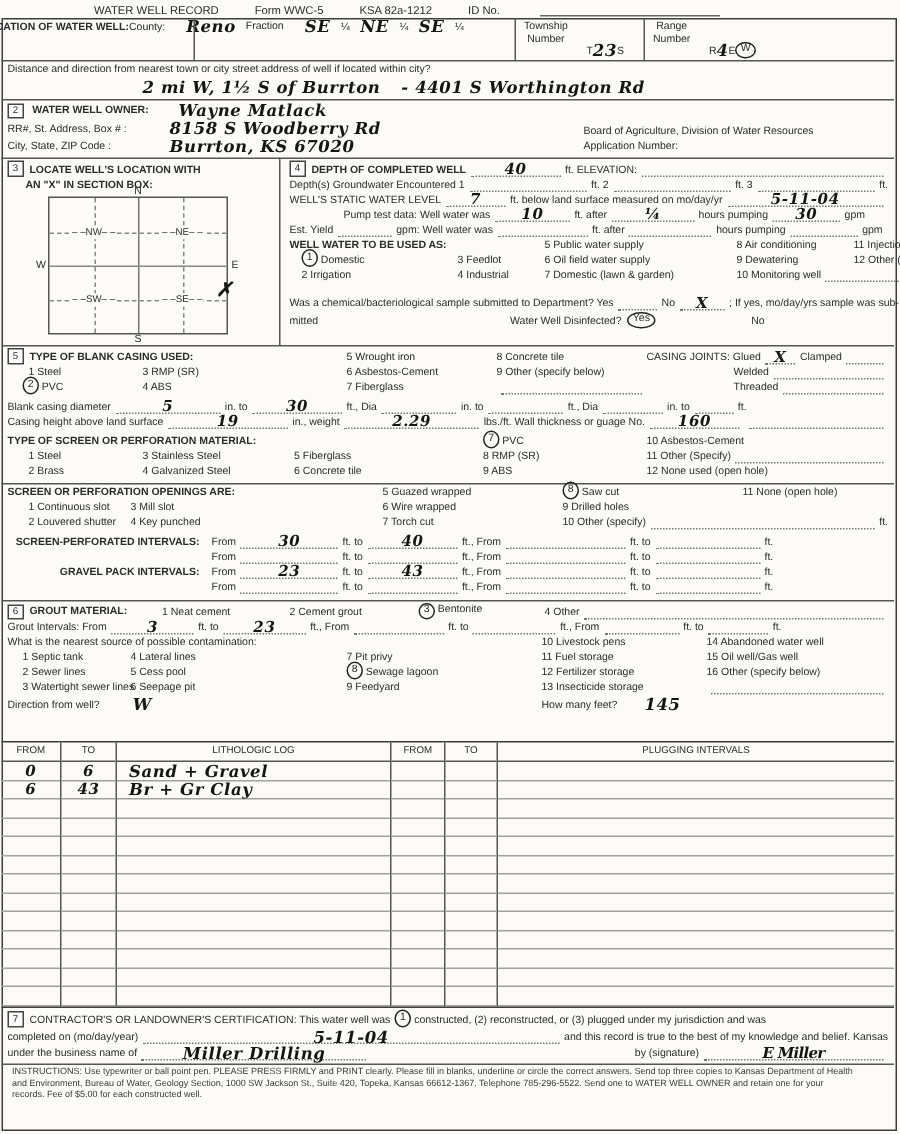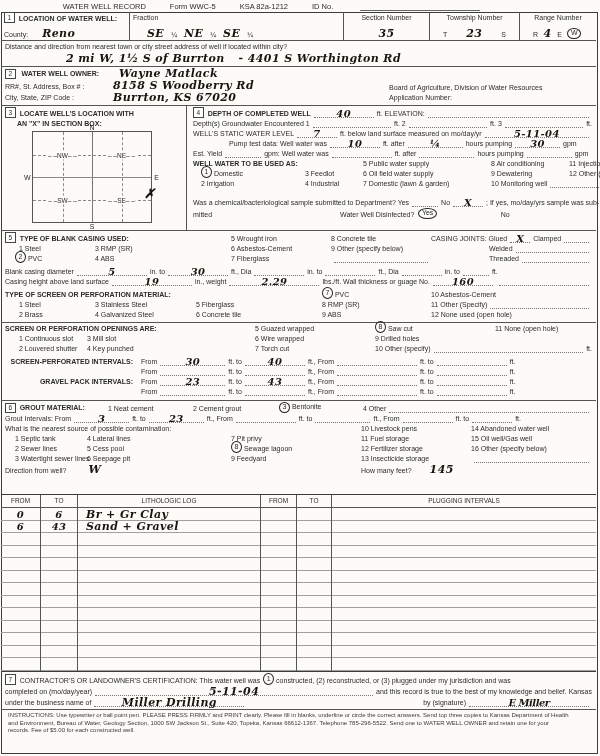--- a/index.html
+++ b/index.html
@@ -24,26 +24,26 @@
   
   .ci{display:inline-block;border:1.3px solid #222;border-radius:50%;padding:0 2.5px 1px 2.5px;margin-right:2px;text-align:center;line-height:8px}
   .no{display:inline-block;border:1px solid #444;padding:0 2.5px;margin-right:4px;font-size:6.5px;line-height:8px;background:#fff}
   .b{font-weight:bold}
   
   .hdr{position:absolute;top:2px;left:0;width:543px;display:flex;justify-content:center;align-items:flex-end;gap:24px;font-size:7.5px}
   .idline{display:inline-block;width:120px;border-bottom:1px solid #666;height:7px;margin-left:3px}
   .outer{position:absolute;top:12px;left:1px;width:595px;height:740px;border:1.5px solid #3c3c3c;pointer-events:none}
   
   .s1{top:12px;left:1px;width:595px;height:28px;display:grid;grid-template-columns:128px 214px 86px 90px 1fr}
-  .s1>div{border-left:1px solid #555;padding:1px 3px;display:flex;flex-direction:column;justify-content:space-between}
+  .s1>div{border-left:1px solid #555;padding:1px 3px;display:flex;flex-direction:row;justify-content:center}
   .s1>div:first-child{border-left:none}
   .ctr{text-align:center}
   .sprd{display:flex;justify-content:space-between;align-items:flex-end;padding:0 10px}
   .s1b{top:40px;left:1px;width:595px;height:26px;border-top:1px solid #555;padding:1px 4px}
-  .s1b .ans{margin:2px 0 0 61px;display:flex;gap:14px}
+  .s1b .ans{margin:2px 0 0 90px;display:flex;gap:14px}
   
   .s2{top:66px;left:1px;width:595px;height:39px;border-top:1px solid #555}
   .s2 .abs{position:absolute}
   
   .s3{top:105px;left:1px;width:186px;height:125px;border-top:1px solid #555;border-right:1px solid #555;padding:2px 4px}
   .sbox{position:absolute;left:31px;top:25px;width:118px;height:90px;border:1px solid #555}
   .sbox .vmid{position:absolute;left:50%;top:0;width:1px;height:100%;background:#777}
   .sbox .hmid{position:absolute;top:50%;left:0;width:100%;height:1px;background:#888}
   .sbox .vd{position:absolute;top:0;height:100%;border-left:1px dashed #888}
   .sbox .hd{position:absolute;left:0;width:100%;border-top:1px dashed #888}
@@ -112,24 +112,20 @@
     <div>
       <div>Fraction</div>
       <div class="ln" style="gap:7px;margin-left:14px">
         <i class="big">SE</i>
           <span>¼</span>
         <i class="big">NE</i>
           <span>¼</span>
         <i class="big">SE</i>
           <span>¼</span>
       </div>
-    </div>
-    <div>
-      <div class="ctr">Section Number</div>
-      <div class="ctr"><i class="big">35</i></div>
     </div>
     <div>
       <div class="ctr">Township Number</div>
       <div class="sprd">
           <span>T</span>
         <i class="big">23</i>
         <span>S</span>
         </div>
     </div>
     <div>
@@ -669,24 +665,24 @@
       <div class="tc"></div>
         <div class="tc"></div>
         <div class="tc"></div>
         <div class="tc"></div>
         <div class="tc"></div>
         <div class="tc"></div>
     </div>
     <div class="col cw3">
       <div class="th">LITHOLOGIC LOG</div>
       <div class="tc">
+          <i class="lft big">Sand + Gravel</i>
+        </div>
+      <div class="tc">
           <i class="lft big">Br + Gr Clay</i>
-        </div>
-      <div class="tc">
-          <i class="lft big">Sand + Gravel</i>
         </div>
       <div class="tc"></div>
         <div class="tc"></div>
         <div class="tc"></div>
         <div class="tc"></div>
         <div class="tc"></div>
       <div class="tc"></div>
         <div class="tc"></div>
         <div class="tc"></div>
         <div class="tc"></div>

